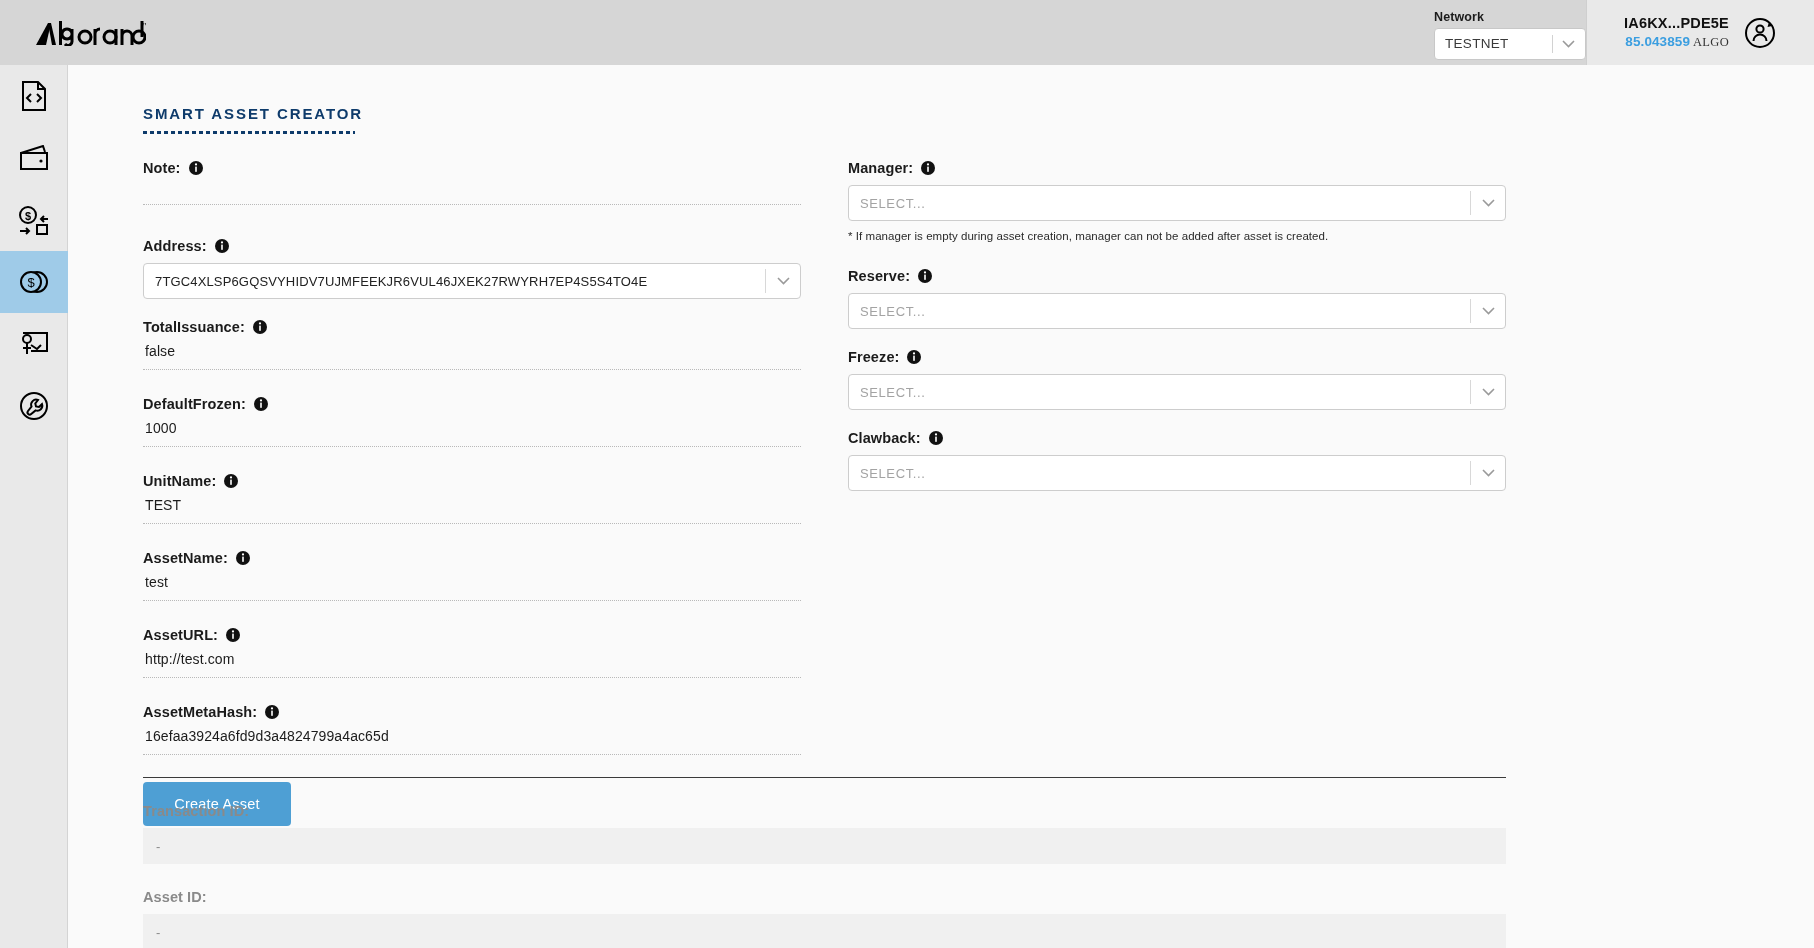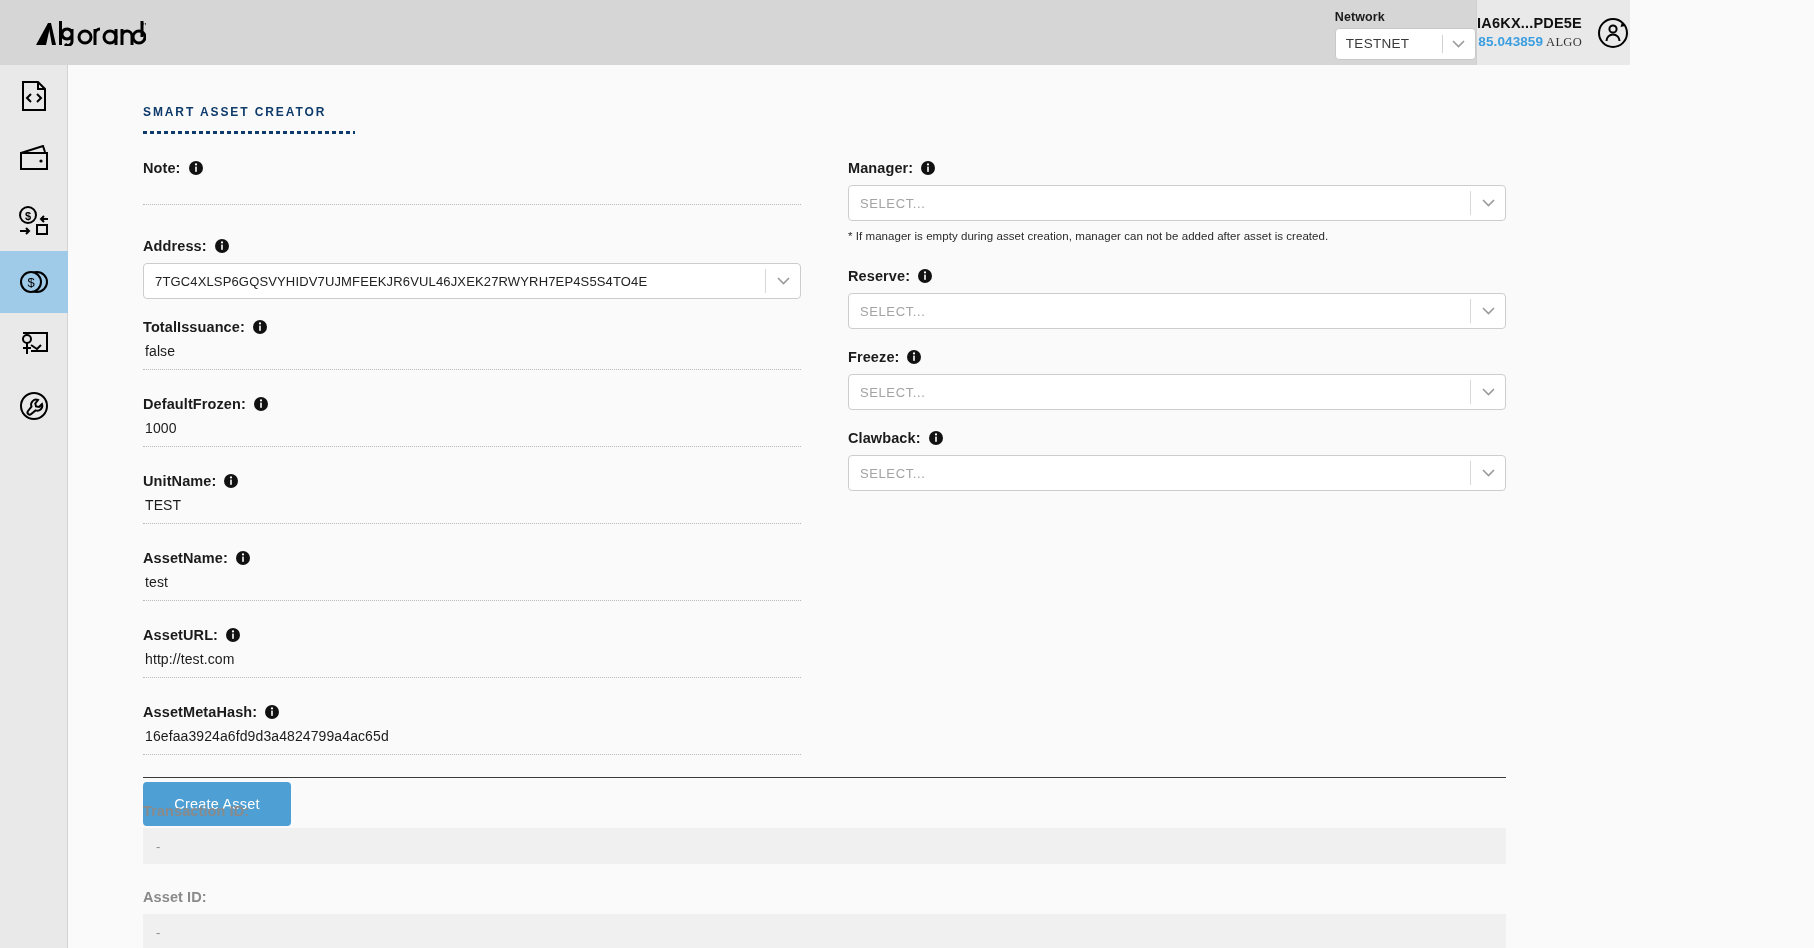--- a/index.html
+++ b/index.html
@@ -8,21 +8,21 @@
     width: 1814px; height: 948px;
     overflow: hidden;
     background: #fafafa;
     font-family: "Liberation Sans", sans-serif;
     -webkit-font-smoothing: antialiased;
   }
 
   
   .topbar {
     position: absolute; top: 0; left: 0;
-    width: 1630px; height: 65px;
+    width: 1814px; height: 65px;
     background: #d6d6d6;
     display: flex; align-items: stretch;
   }
   .brand {
     width: 1434px;
     display: flex; align-items: center;
     padding-left: 34px;
   }
   .brand svg { display: block; }
   .network-box {
@@ -49,21 +49,21 @@
     width: 1px; background: #d2d2d2;
   }
   .chev {
     position: absolute; right: 10px; top: 0; bottom: 0;
     width: 14px; display: flex; align-items: center; justify-content: center;
   }
   .chev svg { display: block; }
   .acct-zone {
     flex: 1; background: #e9e9e9;
     border-left: 1px solid #cfcfcf;
-    display: flex; align-items: center; justify-content: flex-end;
+    display: flex; align-items: center; justify-content: center;
     gap: 14px;
   }
   .acct-text { text-align: right; line-height: 1.35; }
   .acct-name { font-size: 14.5px; font-weight: bold; color: #111; letter-spacing: .2px; }
   .acct-bal { font-size: 13.5px; }
   .acct-bal .amt { color: #3b9ee0; font-weight: bold; letter-spacing: .1px; }
   .acct-bal .unit { color: #333; font-size: 12.5px; margin-left: 3px; letter-spacing: .3px; font-family: Liberation Serif, serif; }
   .avatar-ic { width: 34px; height: 34px; display: block; }
 
   
@@ -82,21 +82,21 @@
 
   
   .main {
     position: absolute; top: 65px; left: 68px;
     width: 1746px; height: 883px;
     background: #fafafa;
     overflow: hidden;
   }
   .page-title {
     position: absolute; left: 75px; top: 40px;
-    font-size: 12px; font-weight: bold; color: #0e3b6b;
+    font-size: 15px; font-weight: bold; color: #0e3b6b;
     letter-spacing: 1.9px;
   }
   .title-dots {
     position: absolute; left: 75px; top: 66px;
     width: 212px; height: 3px;
     background-image: linear-gradient(to right, #0e3b6b 60%, rgba(0,0,0,0) 0%);
     background-size: 7px 3px; background-repeat: repeat-x;
   }
 
   .col-left { position: absolute; left: 75px; top: 95px; width: 658px; }

